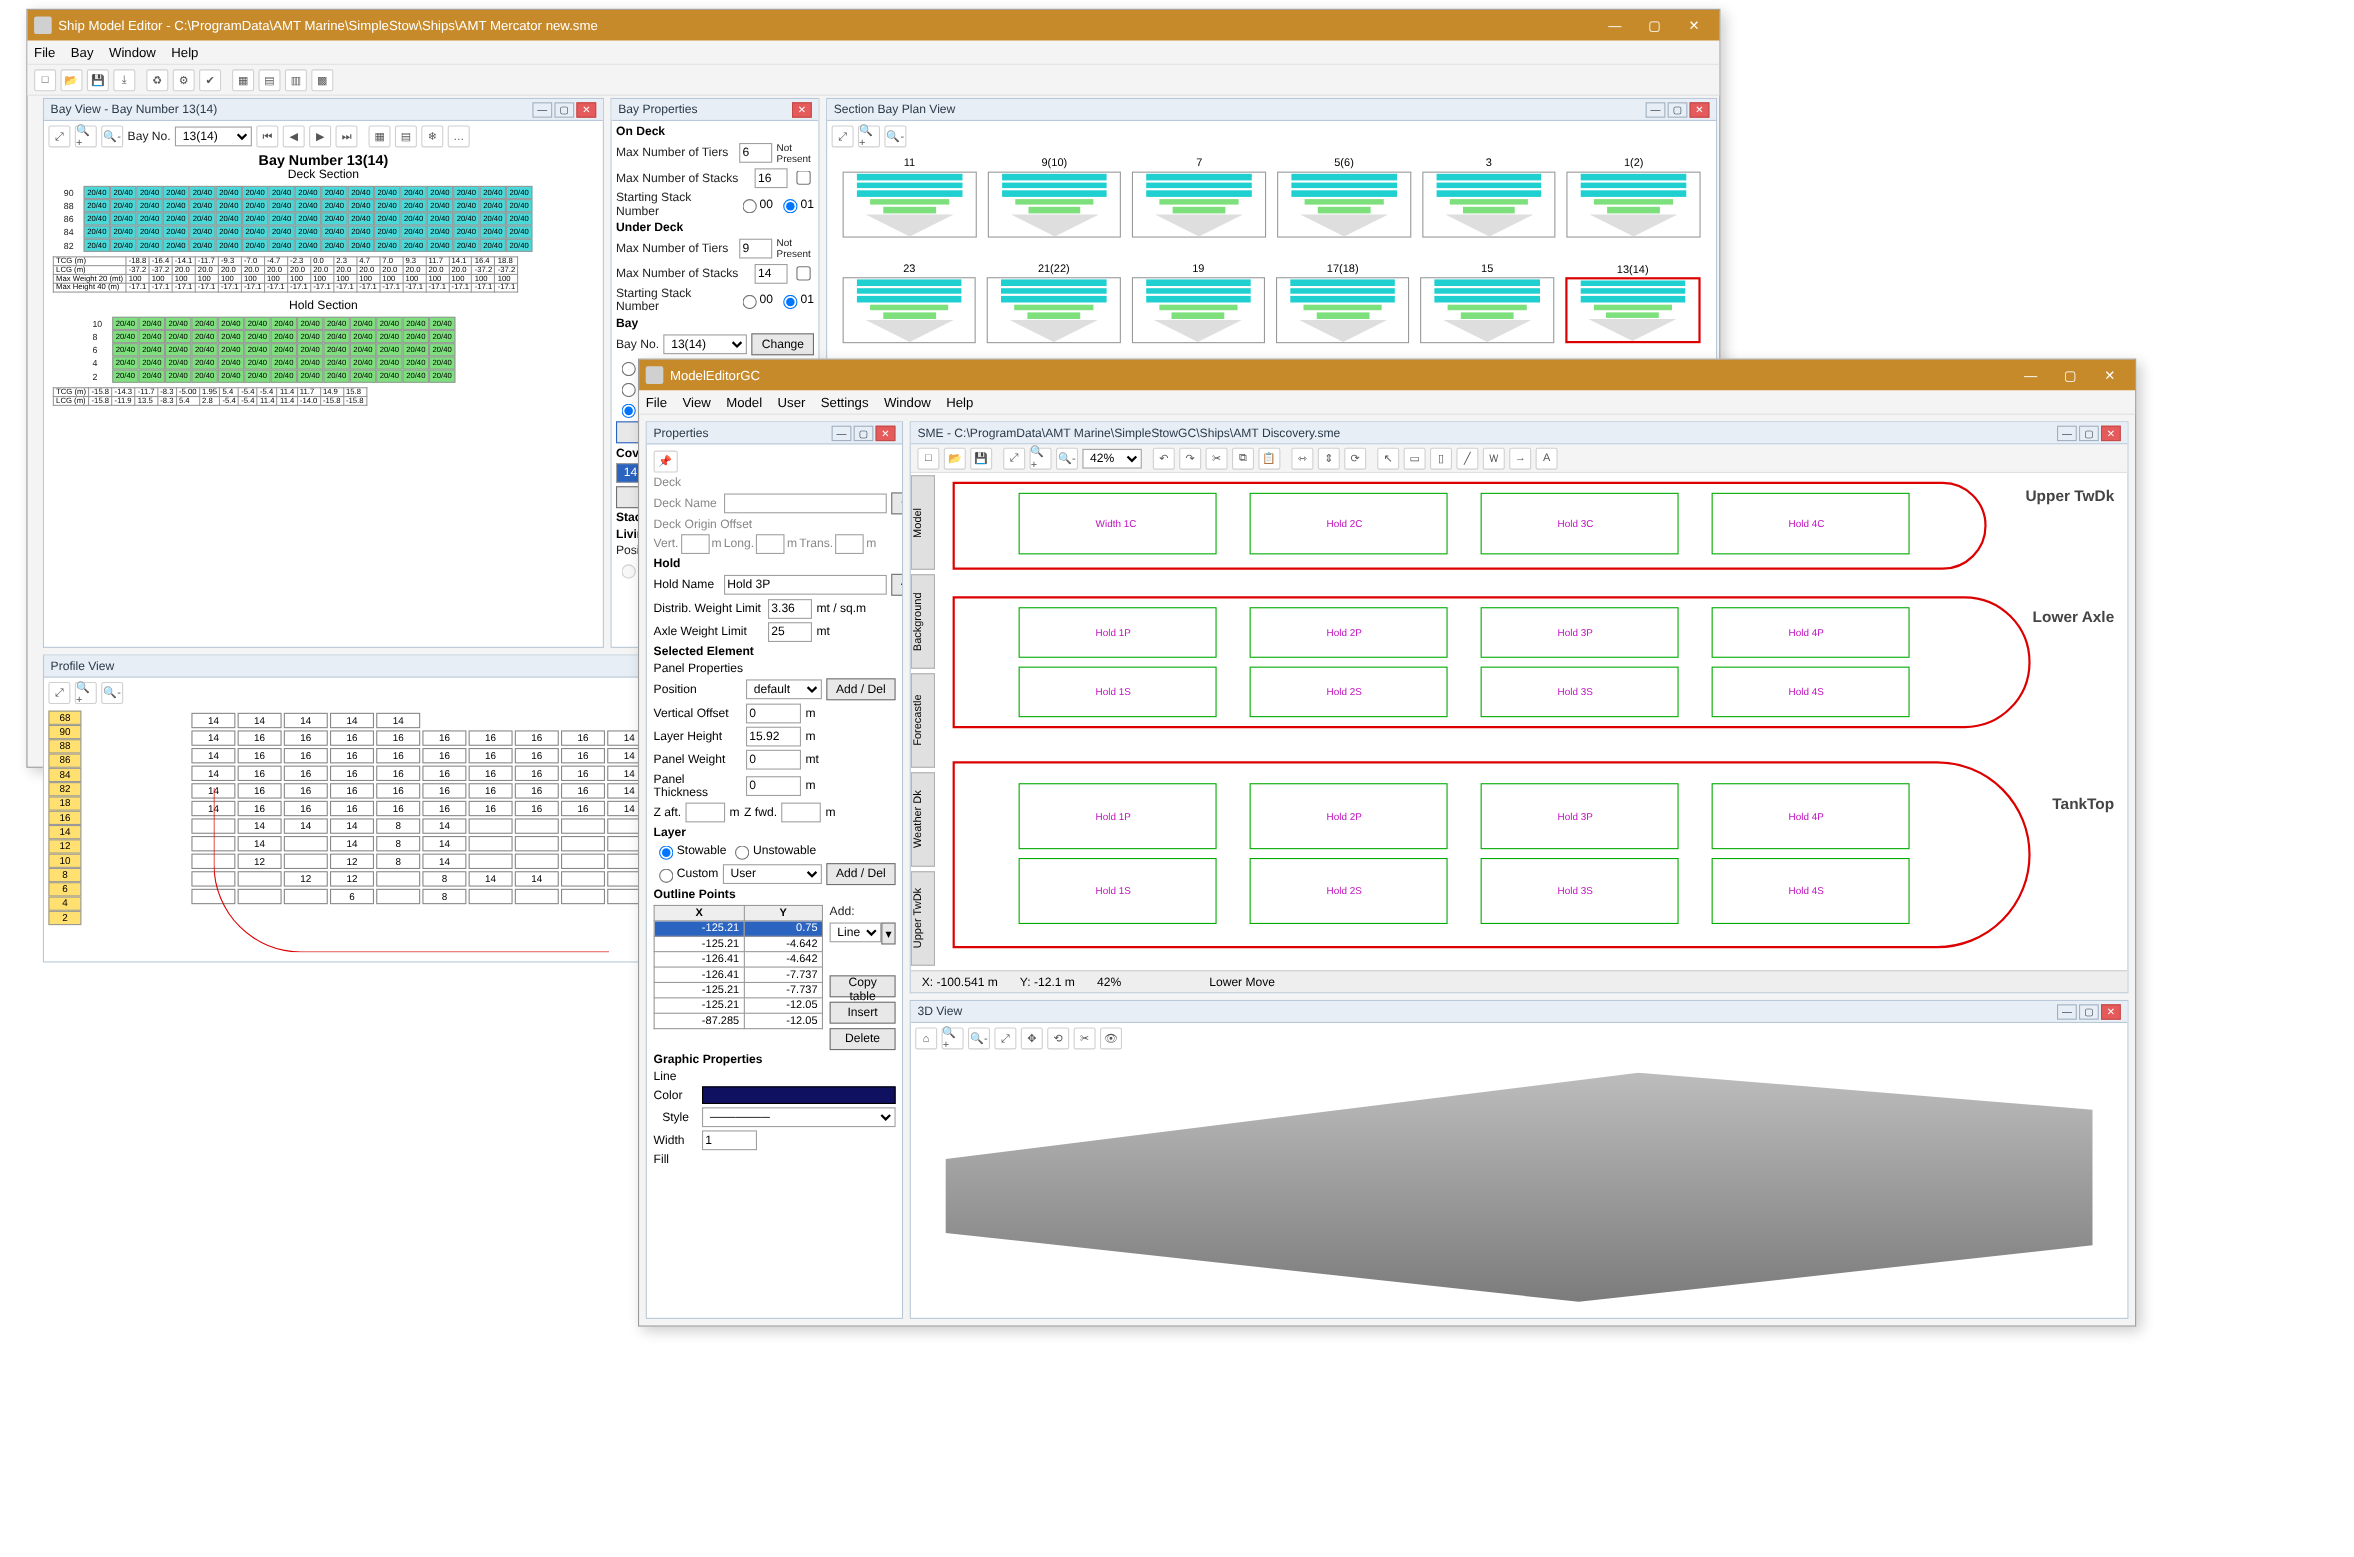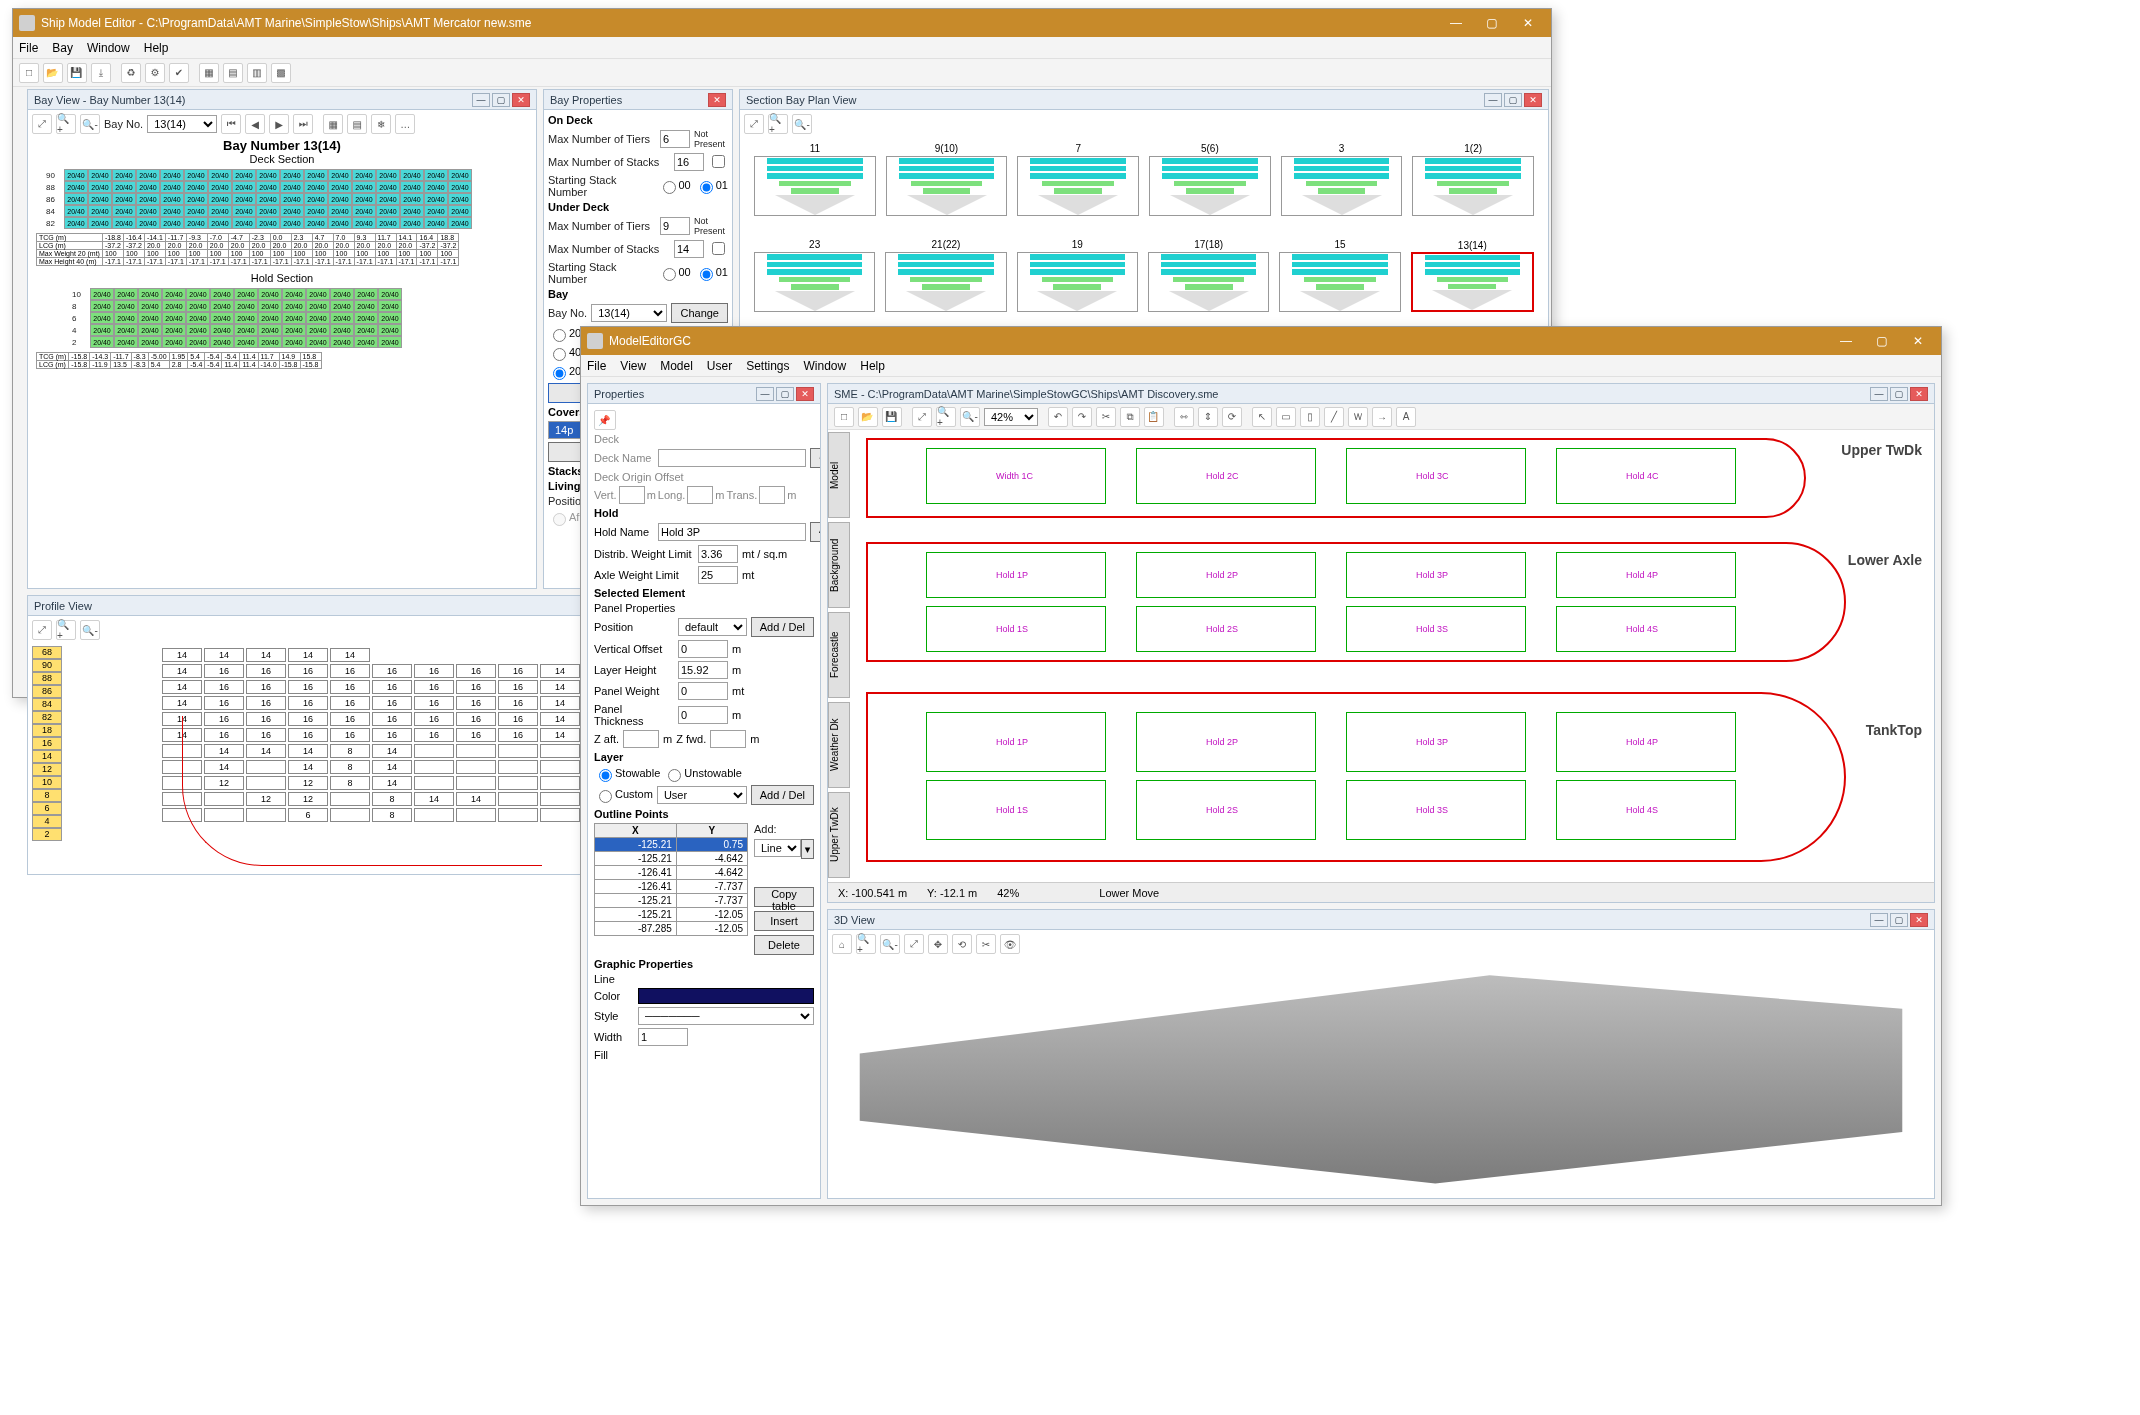--- a/index.html
+++ b/index.html
@@ -63,21 +63,21 @@
 .optbl td,.optbl th{border:1px solid #999;font-size:10px;padding:1px 4px;text-align:right;}
 .optbl th{background:#eee;text-align:center;}
 .optbl tr.sel td{background:#2a63c0;color:#fff;}
 
 
 .vtab{position:absolute;left:0;width:22px;background:#e0e0e0;border:1px solid #b0b0b0;writing-mode:vertical-rl;transform:rotate(180deg);font-size:10px;text-align:center;padding:4px 0;}
 </style>
 </head>
 <body>
 
-<div class="win" style="left:12px;top:8px;width:1540px;height:690px;">
+<div class="win" style="left:24px;top:8px;width:1540px;height:690px;">
   <div class="titlebar">
     <span class="ico"></span>
     <span>Ship Model Editor - C:\ProgramData\AMT Marine\SimpleStow\Ships\AMT Mercator new.sme</span>
     <span class="spacer"></span>
     <span class="winbtn">—</span>
     <span class="winbtn">▢</span>
     <span class="winbtn close">✕</span>
   </div>
   <div class="menubar">
     <span>File</span>
@@ -987,21 +987,21 @@
         </div>
       </div>
 
       <b>Graphic Properties</b>
       <span>Line</span>
       <div style="display:flex;gap:4px;align-items:center;">
           <span style="flex:0 0 40px;">Color</span>
           <div style="flex:1;height:16px;background:#101060;border:1px solid #000;"></div>
         </div>
       <div style="display:flex;gap:4px;align-items:center;">
-          <span style="flex:0 0 40px;">Style</span>
+          <span style="flex:0 0 40px;text-align:center;">Style</span>
           <select class="fld" style="flex:1"><option>───────</option></select>
         </div>
       <div style="display:flex;gap:4px;align-items:center;">
           <span style="flex:0 0 40px;">Width</span>
           <input class="fld" type="number" style="width: 50px;" value="1">
         </div>
       <span>Fill</span>
     </div>
   </div>
 

